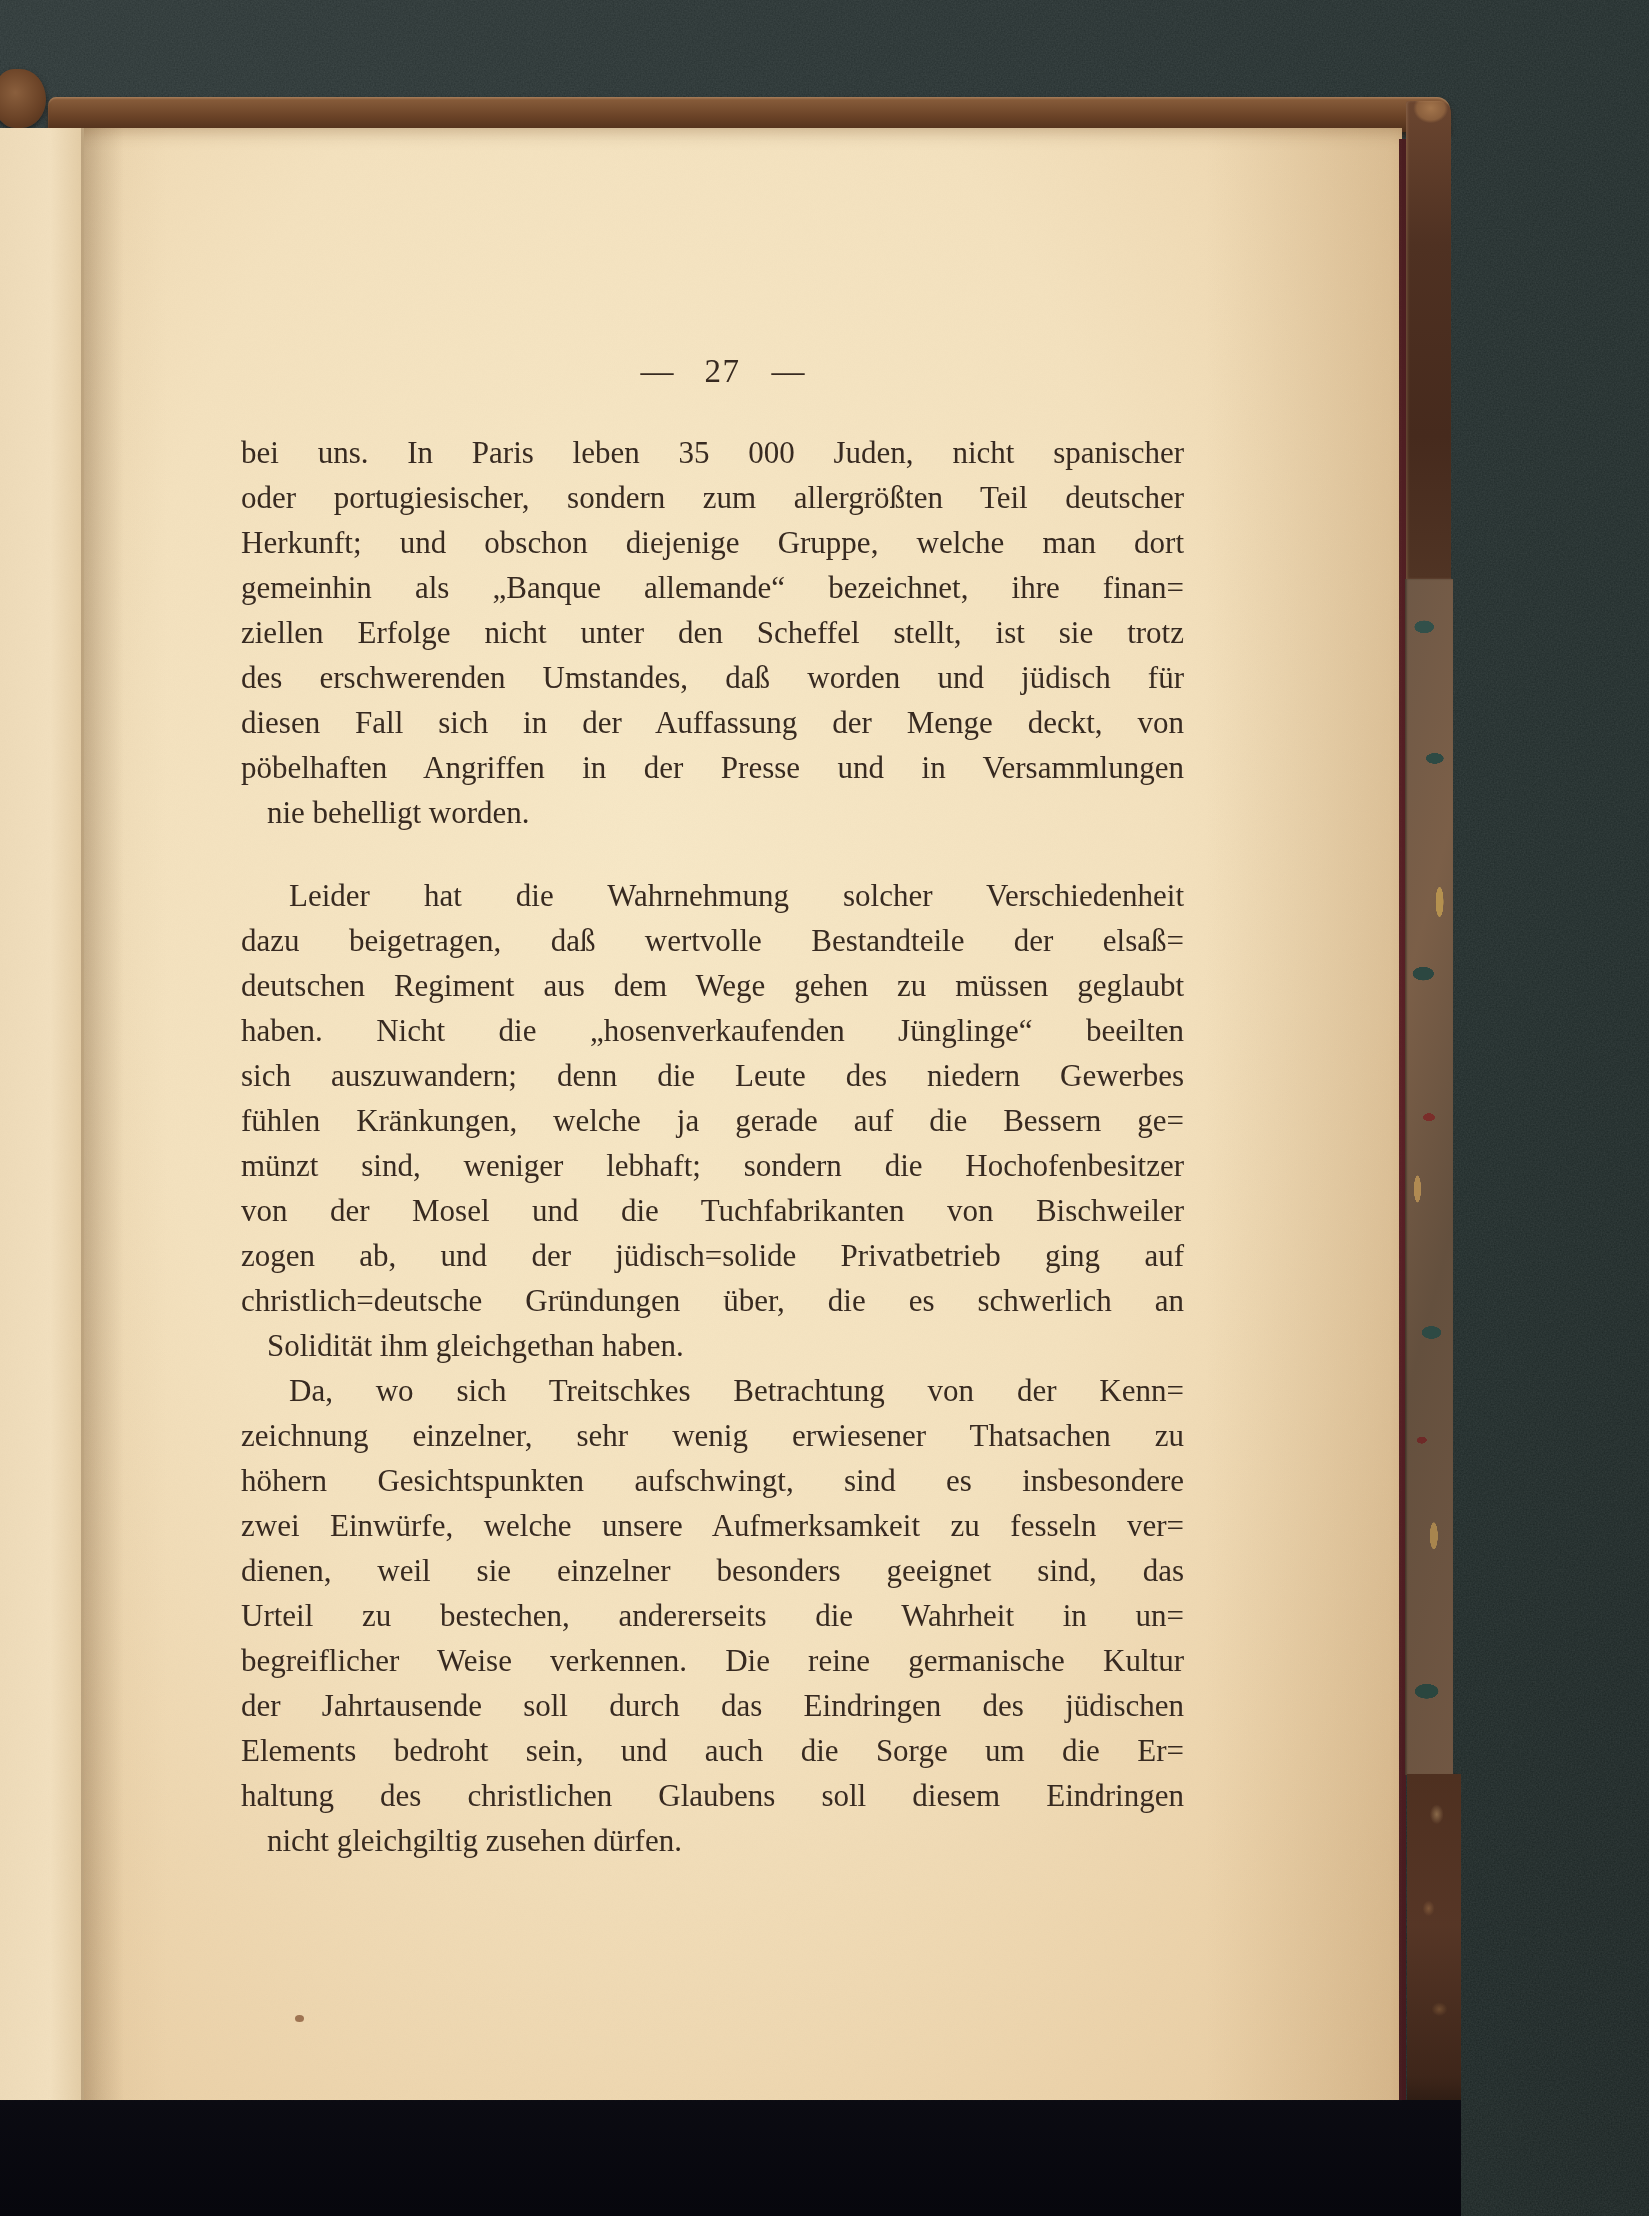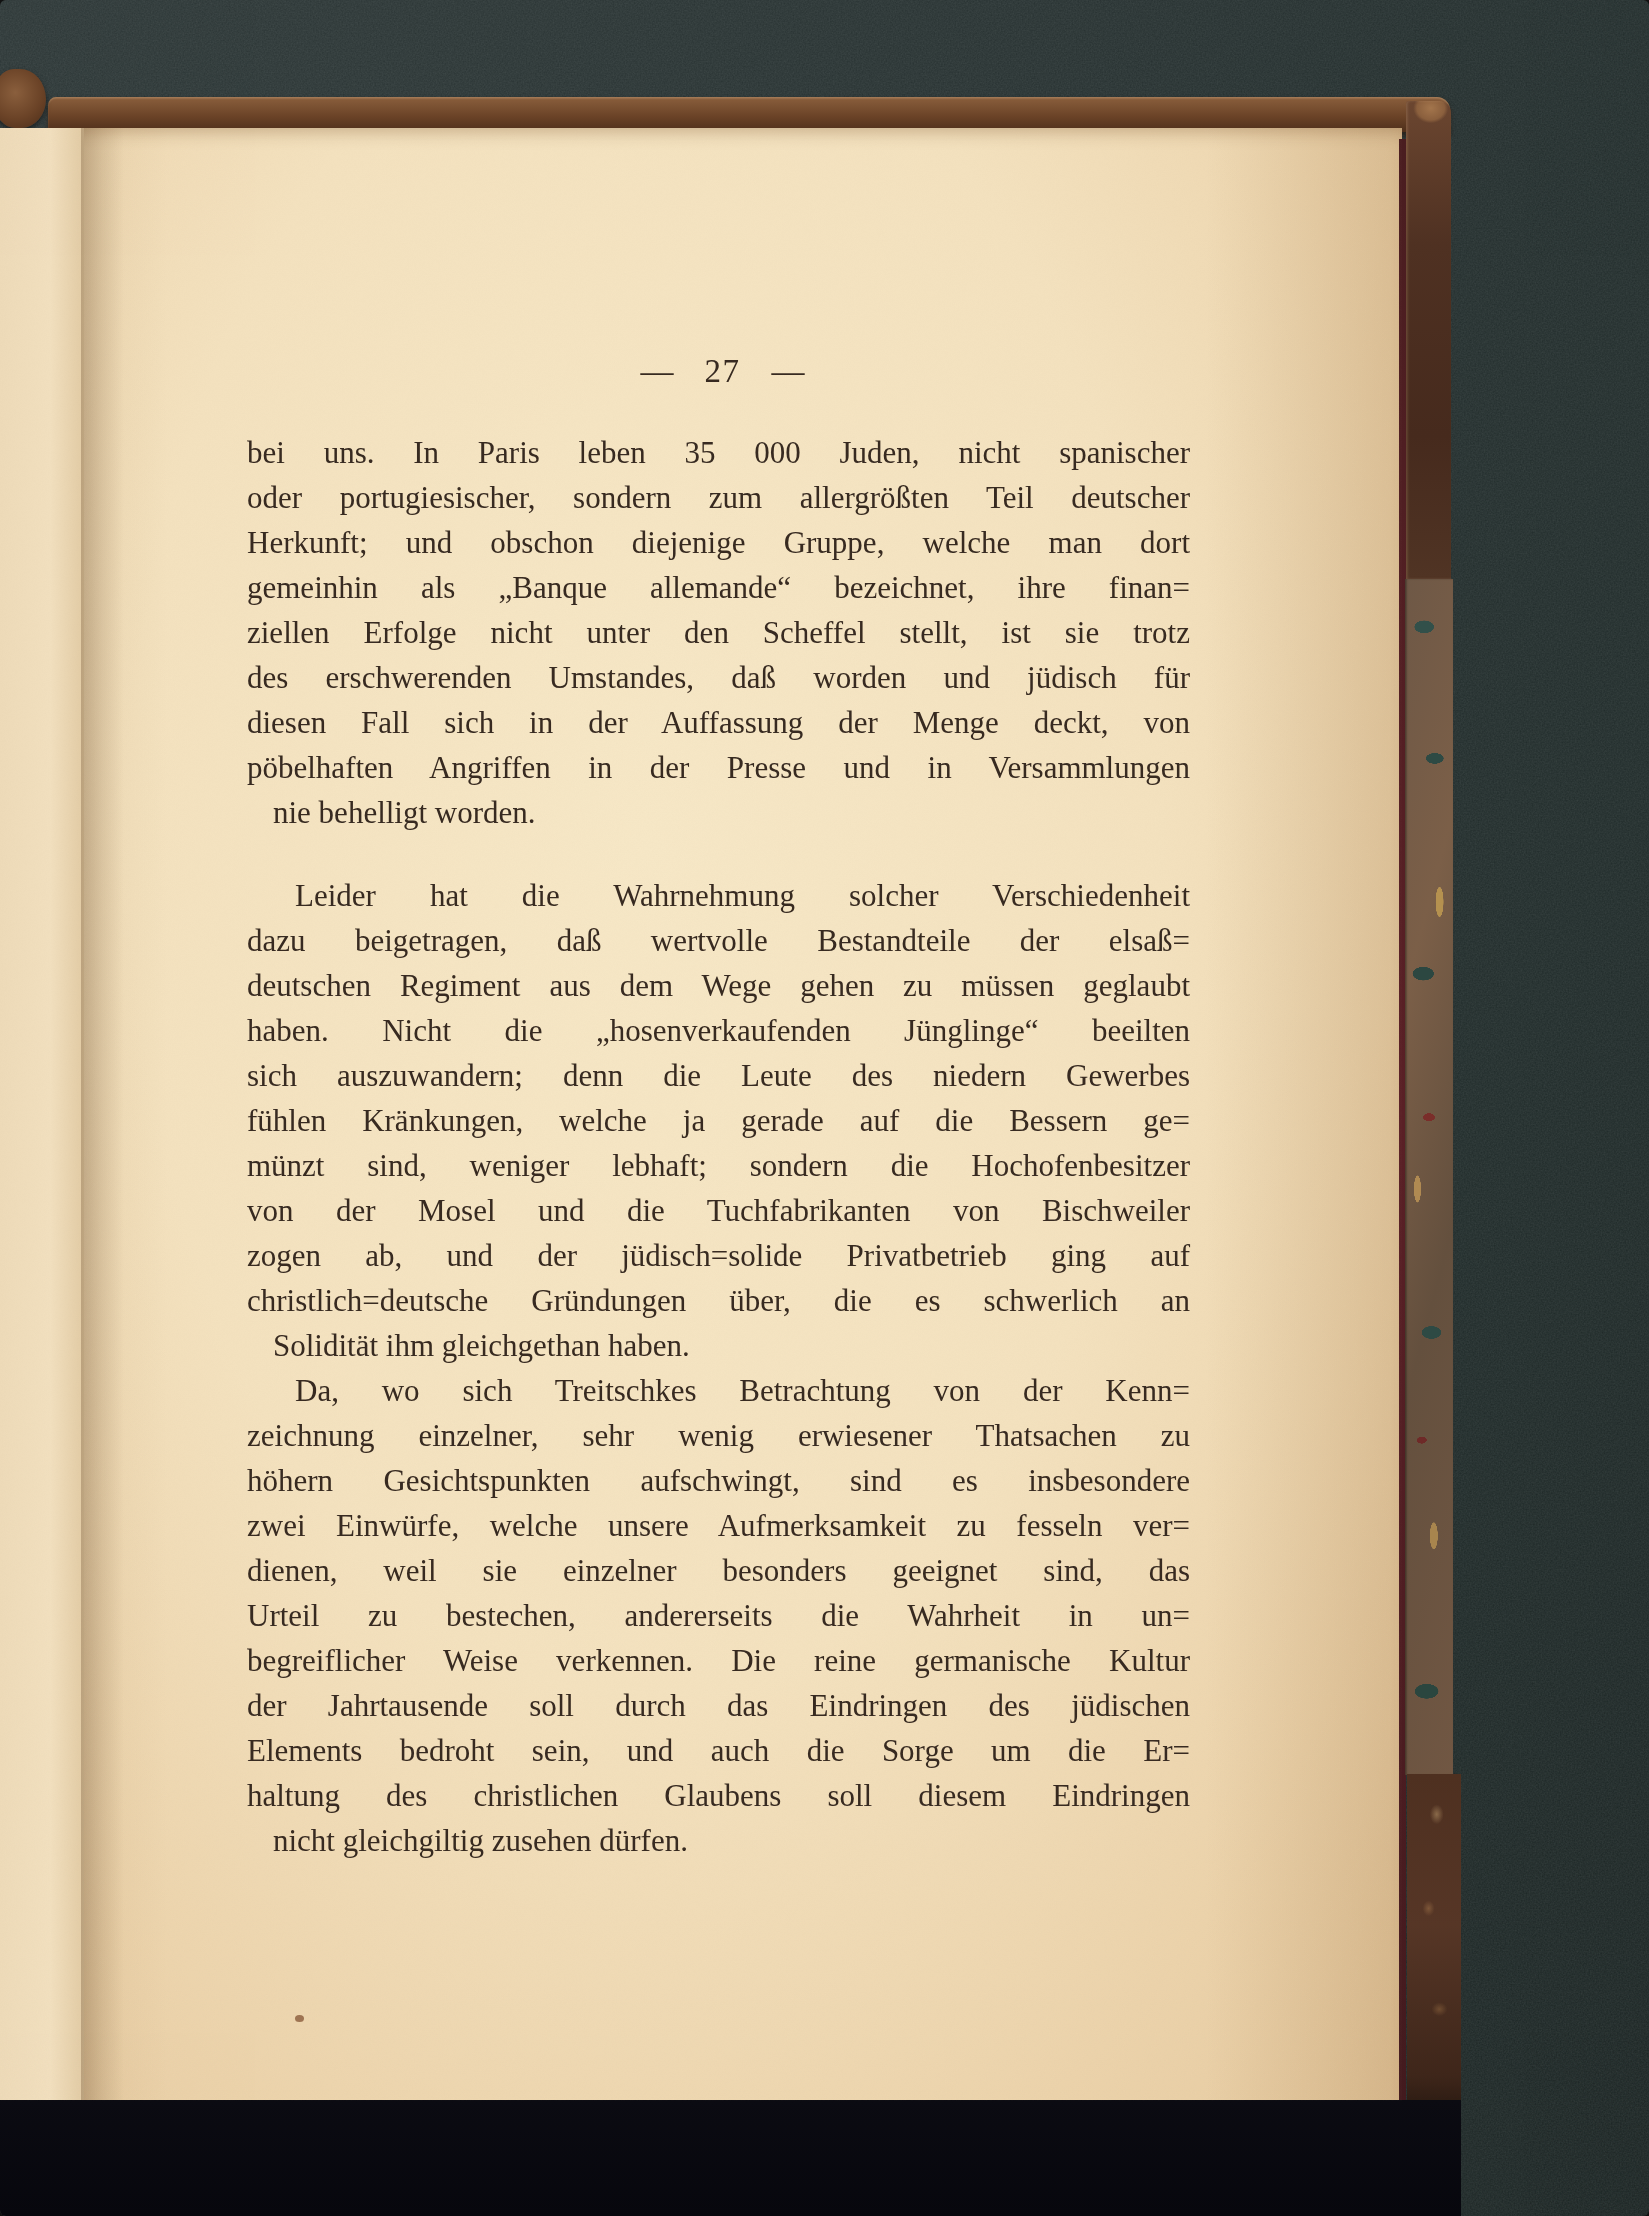--- a/index.html
+++ b/index.html
@@ -2,21 +2,20 @@
 <html style="--ink: #35281f; --paper_light: #f7e8c7; --paper_shade: #ecd3ab; --background_dark: #2d3737; --leather_brown: #6b4327; --marble_base: #6e5846; --maroon_edge: #5a2026; --shadow_black: #0b0b12;font-size:13px"><head>
 <meta charset="utf-8">
 <style>
   html,body{margin:0;padding:0;background:#111;}
   .stage{
     position:relative;
     width:1649px;height:2216px;
     overflow:hidden;
     background:linear-gradient(115deg,var(--background_dark) 0%,#273131 40%,#202b2a 75%,#1b2423 100%);
     font-family:"Liberation Serif","DejaVu Serif",serif;
-    border-radius:6px;
   }
   .noise-layer{position:absolute;left:0;top:0;pointer-events:none;}
   
   .top-leather{
     position:absolute;left:48px;top:97px;width:1402px;height:35px;
     background:linear-gradient(180deg,#8a5f3d 0%,var(--leather_brown) 55%,#4e2f1b 100%);
     border-radius:8.2px 13px 1.6px 1.6px;
     box-shadow:0 3.3px 5.8px rgba(40,20,8,.55), inset 0 1.6px 1.6px rgba(255,220,170,.25);
   }
   .spine-corner{
@@ -84,21 +83,21 @@
     position:absolute;left:0;top:2100px;width:1461px;height:116px;
     background:linear-gradient(180deg,var(--shadow_black) 0%,#07070d 100%);
   }
   
   .page-number-row{
     position:absolute;left:251px;top:350px;width:943px;
     text-align:center;color:var(--ink);font-size:33px;line-height:43px;
   }
   .page-number-row .num{margin:0 31px;letter-spacing:1.6px;}
   .text-block{
-    position:absolute;left:247px;top:430px;width:943px;
+    position:absolute;left:241px;top:430px;width:943px;
     color:var(--ink);font-size:31px;line-height:45px;
   }
   .line{text-align:justify;text-align-last:justify;white-space:normal;}
   .line.last{text-align-last:left;margin-left:26px;}
   .para.indent .line:first-child{text-indent:48px;}
   .para.gap{margin-top:38px;}
   .fox-spot{
     position:absolute;left:295px;top:2015px;width:9px;height:7.4px;
     background:#8a5a3a;border-radius:50%;opacity:.8;
   }

